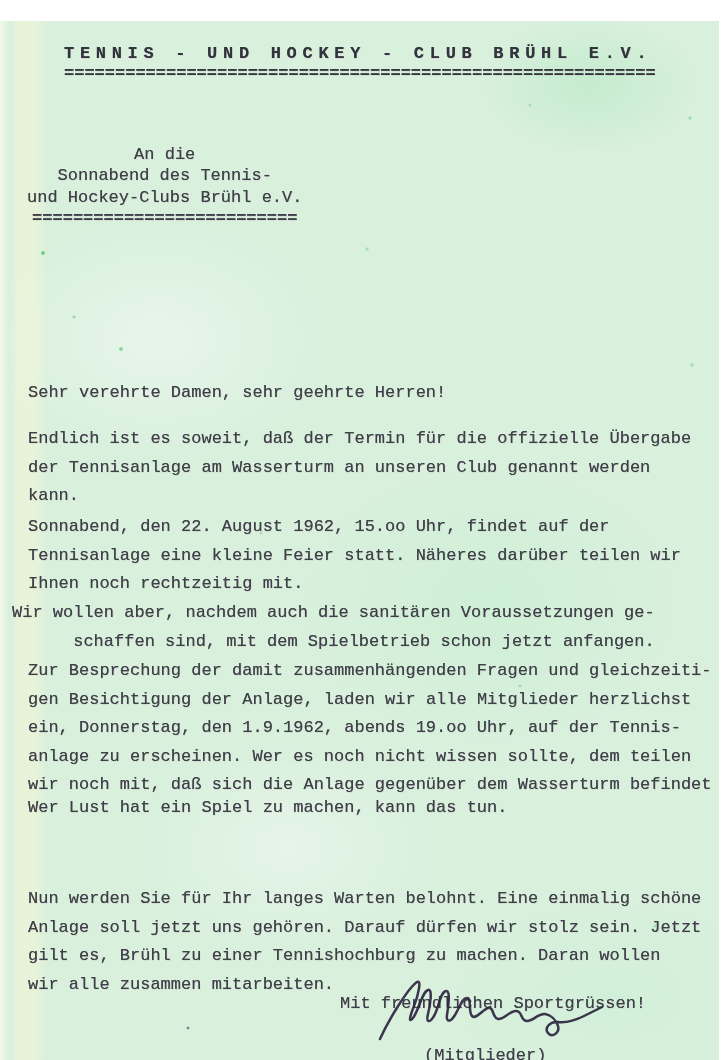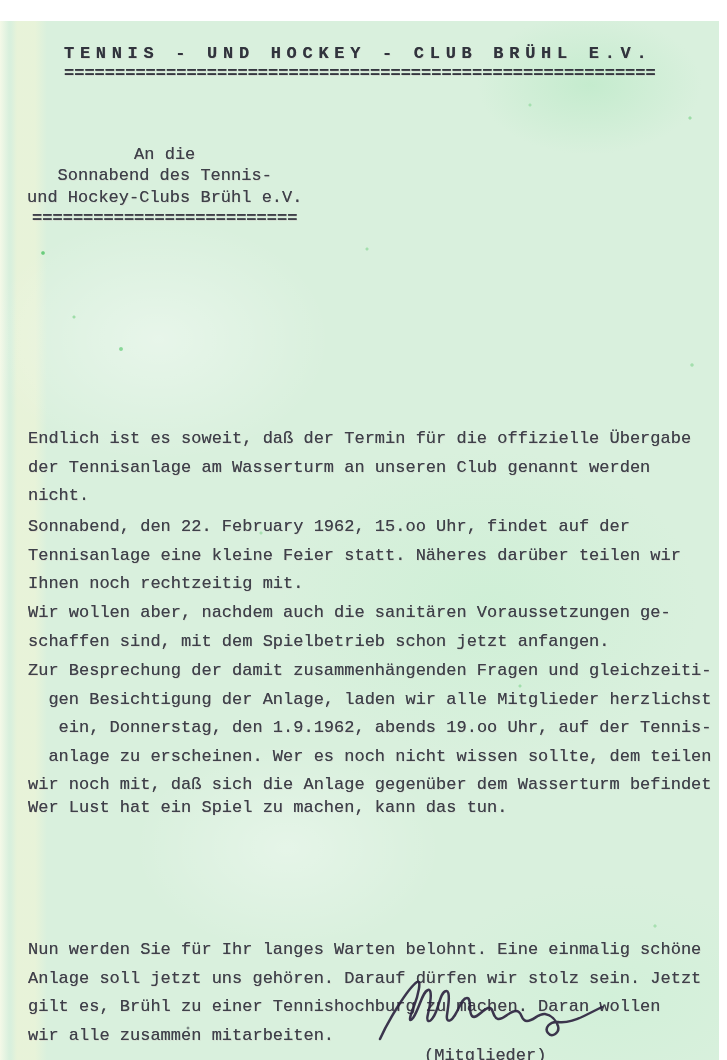--- a/index.html
+++ b/index.html
@@ -68,25 +68,25 @@
   .recipient .type {
     position: static;
     line-height: 21.4px;
     display: block;
     text-align: center;
   }
   .recipient .rule { font-weight: bold; letter-spacing: 0; }
   .salutation { left: 28px; top: 341px; }
   .p1 { left: 28px; top: 387px; }
   .p2 { left: 28px; top: 475px; }
-  .p3 { left: 28px; top: 561px; }
-  .p4 { left: 28px; top: 619px; text-align: right; }
+  .p3 { left: 12px; top: 561px; text-align: right; }
+  .p4 { left: 28px; top: 619px; }
   .p5 { left: 28px; top: 756px; }
   .p6 { left: 28px; top: 789px; }
-  .p7 { left: 28px; top: 898px; }
+  .p7 { left: 28px; top: 847px; }
   .u-word {
     text-underline-offset: 3.5px;
     text-decoration-thickness: 1.5px;
   }
   .regards { left: 340px; top: 952px; }
   .sig-name { left: 424px; top: 1004px; }
   .sig-title { left: 393px; top: 1030px; }
   .signature {
     position: absolute; left: 372px; top: 958px;
     width: 236px; height: 64px;
@@ -110,42 +110,44 @@
   <div class="type masthead-title">TENNIS - UND HOCKEY - CLUB BRÜHL E.V.</div>
   <div class="type masthead-rule">==========================================================</div>
 
   <div class="recipient">
     <span class="type">An die</span>
     <span class="type">Sonnabend des Tennis-</span>
     <span class="type">und Hockey-Clubs Brühl e.V.</span>
     <span class="type rule">==========================</span>
   </div>
 
+  <p class="type salutation">Sehr verehrte Damen, sehr geehrte Herren!</p>
 
   <p class="type p1">Endlich ist es soweit, daß der Termin für die offizielle Übergabe
 der Tennisanlage am Wasserturm an unseren Club genannt werden
-nicht.</p>
-  <p class="type p2">Sonnabend, den 22. February 1962, 15.oo Uhr, findet auf der
+kann.</p>
+  <p class="type p2">Sonnabend, den 22. August 1962, 15.oo Uhr, findet auf der
 Tennisanlage eine kleine Feier statt. Näheres darüber teilen wir
 Ihnen noch rechtzeitig mit.</p>
   <p class="type p3">Wir wollen aber, nachdem auch die sanitären Voraussetzungen ge-
 schaffen sind, mit dem Spielbetrieb schon jetzt anfangen.</p>
 
   <p class="type p4"><span>Zur Besprechung der damit zusammenhängenden Fragen und gleichzeiti-
 gen Besichtigung der Anlage, laden wir </span><span class="u-word">alle Mitglieder</span><span> herzlichst
 ein, Donnerstag, den 1.9.1962, abends 19.oo Uhr, auf der Tennis-
 anlage zu erscheinen. Wer es noch nicht wissen sollte, dem teilen
 wir noch mit, daß sich die Anlage gegenüber dem Wasserturm befindet</span></p>
 
   <p class="type p5">Wer Lust hat ein Spiel zu machen, kann das tun.</p>
   <p class="type p7">Nun werden Sie für Ihr langes Warten belohnt. Eine einmalig schöne
 Anlage soll jetzt uns gehören. Darauf dürfen wir stolz sein. Jetzt
 gilt es, Brühl zu einer Tennishochburg zu machen. Daran wollen
 wir alle zusammen mitarbeiten.</p>
 
+  <p class="type regards">Mit freundlichen Sportgrüssen!</p>
 
   <svg class="signature" viewBox="0 0 236 64" aria-hidden="true">
     <path d="M 8 60
              C 16 42, 36 9, 45 3
              C 50 0, 46 17, 42 27
              C 38 37, 36 45, 41 39
              C 47 31, 50 13, 56 11
              C 61 9, 58 27, 56 35
              C 54 43, 57 45, 62 37
              C 67 29, 68 13, 74 12

